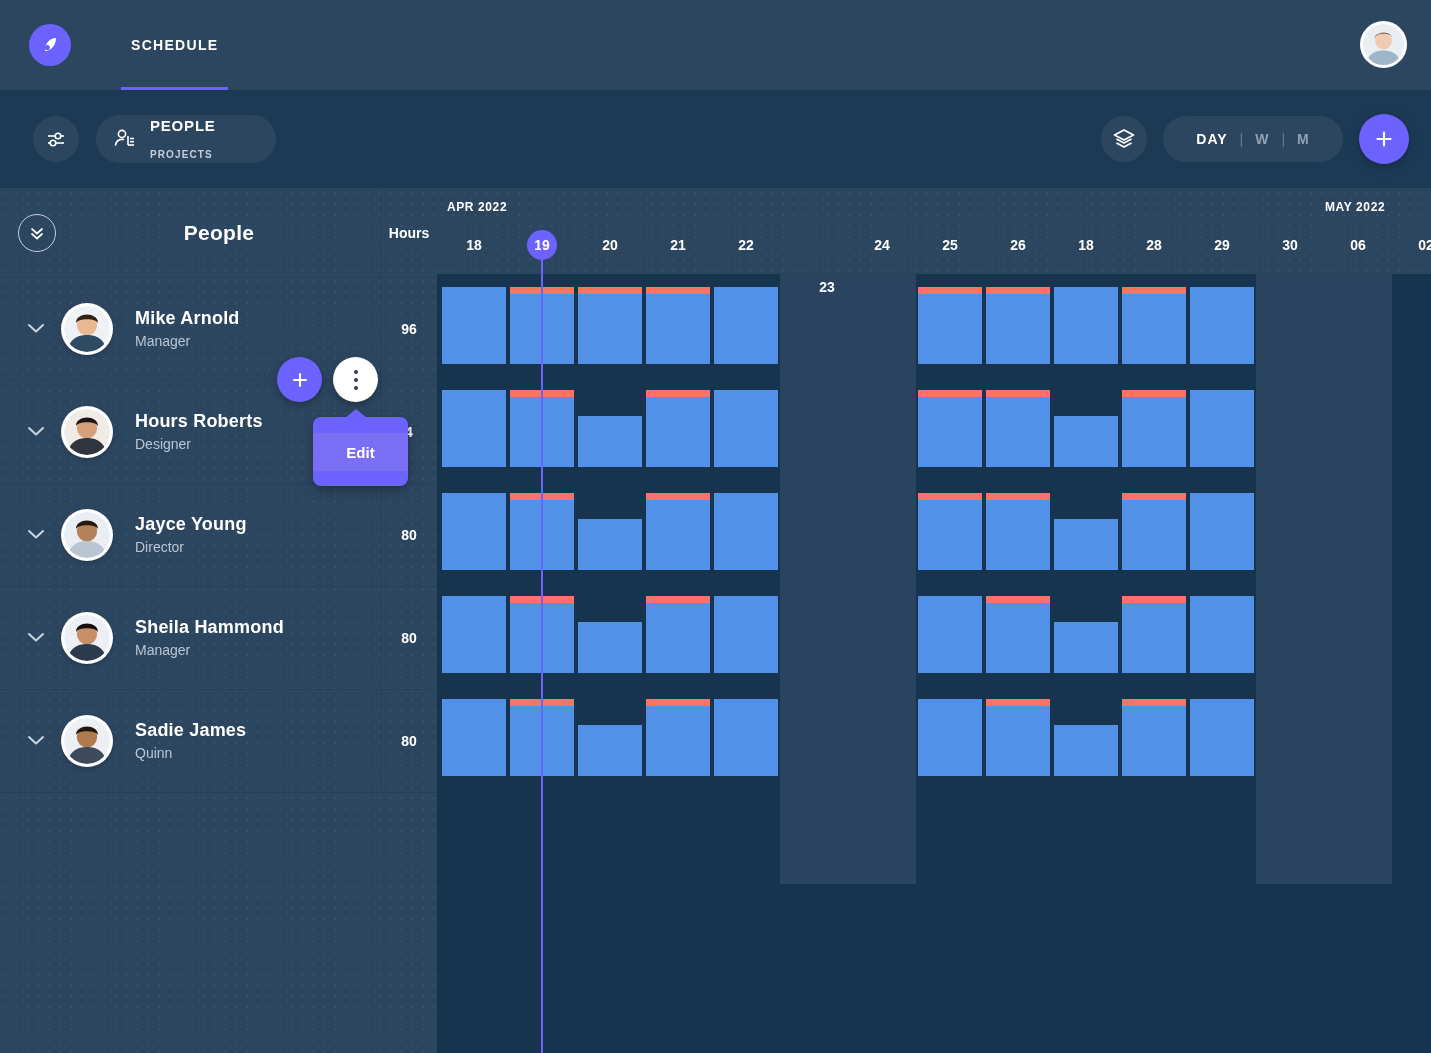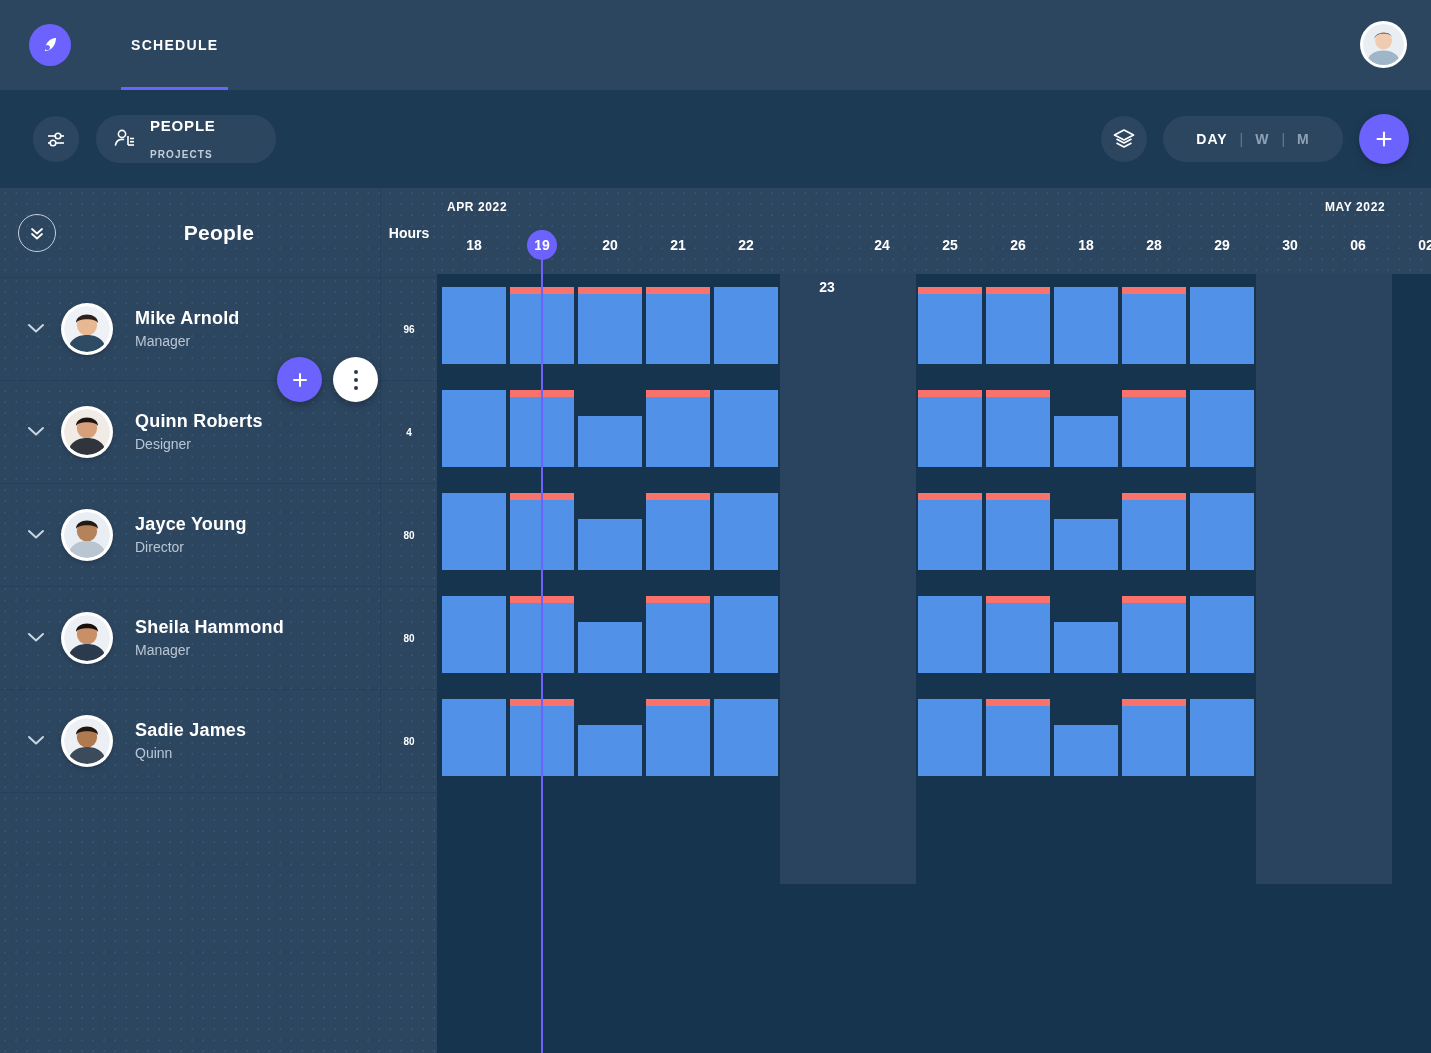--- a/index.html
+++ b/index.html
@@ -119,21 +119,21 @@
     box-shadow: 0 2px 5px rgba(0,0,0,0.2);
   }
   .avatar .face { width: 100%; height: 100%; border-radius: 50%; overflow: hidden; display: block; }
   .p-text { margin-left: 22px; line-height: 1.1; }
   .p-name { color: #ffffff; font-size: 18px; font-weight: bold; letter-spacing: 0.2px; }
   .p-role { color: #b9c6d4; font-size: 14px; margin-top: 5px; }
   .p-hours {
     position: absolute; right: 0; top: 0; width: 57px; height: 100%;
     border-left: 1px solid #24405c;
     display: flex; align-items: center; justify-content: center;
-    color: #ffffff; font-size: 10px; font-weight: bold;
+    color: #ffffff; font-size: 14px; font-weight: bold;
   }
 
   
   .timeline {
     position: absolute; left: 437px; top: 188px; width: 994px; height: 865px;
     background: #16344d; overflow: hidden;
   }
   .tl-header {
     position: relative; height: 86px; width: 100%;
     background: #2d4660;
@@ -350,21 +350,21 @@
       <rect width="46" height="46" fill="#f1ebe6"></rect>
       <circle cx="23" cy="19.32" r="10.12" fill="#d8a07a"></circle>
       <path d="M11.96 17.02 C11.96 5.52, 34.04 5.52, 34.04 17.02
                C32.199999999999996 11.96, 13.799999999999999 11.96, 11.96 17.02 Z" fill="#1f1512"></path>
       <path d="M3.68 46 C4.6000000000000005 33.12, 13.799999999999999 28.98, 23 28.98
                C32.199999999999996 28.98, 41.4 33.12, 42.32 46 Z" fill="#30343c"></path>
     </g>
             </svg>
           </span>
      <span class="p-text">
-       <div class="p-name">Quinn Roberts</div>
+       <div class="p-name">Hours Roberts</div>
        <div class="p-role">Designer</div>
      </span>
      <span class="p-hours">4</span>
         </div>
         <div class="person-row">
           <span class="chev">
        <svg width="18" height="11" viewBox="0 0 18 11">
          <polyline points="2,2 9,8.5 16,2" fill="none" stroke="#c9d5e1" stroke-width="2" stroke-linecap="round" stroke-linejoin="round"></polyline>
        </svg>
      </span>
@@ -621,14 +621,18 @@
     <svg width="18" height="18" viewBox="0 0 18 18">
       <line x1="9" y1="3" x2="9" y2="15" stroke="#ffffff" stroke-width="2" stroke-linecap="round"></line>
       <line x1="3" y1="9" x2="15" y2="9" stroke="#ffffff" stroke-width="2" stroke-linecap="round"></line>
     </svg>
   </div>
   <div class="float-more">
     <i></i>
     <i></i>
     <i></i>
   </div>
+  <div class="edit-popup">
+    <div class="notch"></div>
+    <div class="item">Edit</div>
+  </div>
 
 </div>
 
 </body></html>

